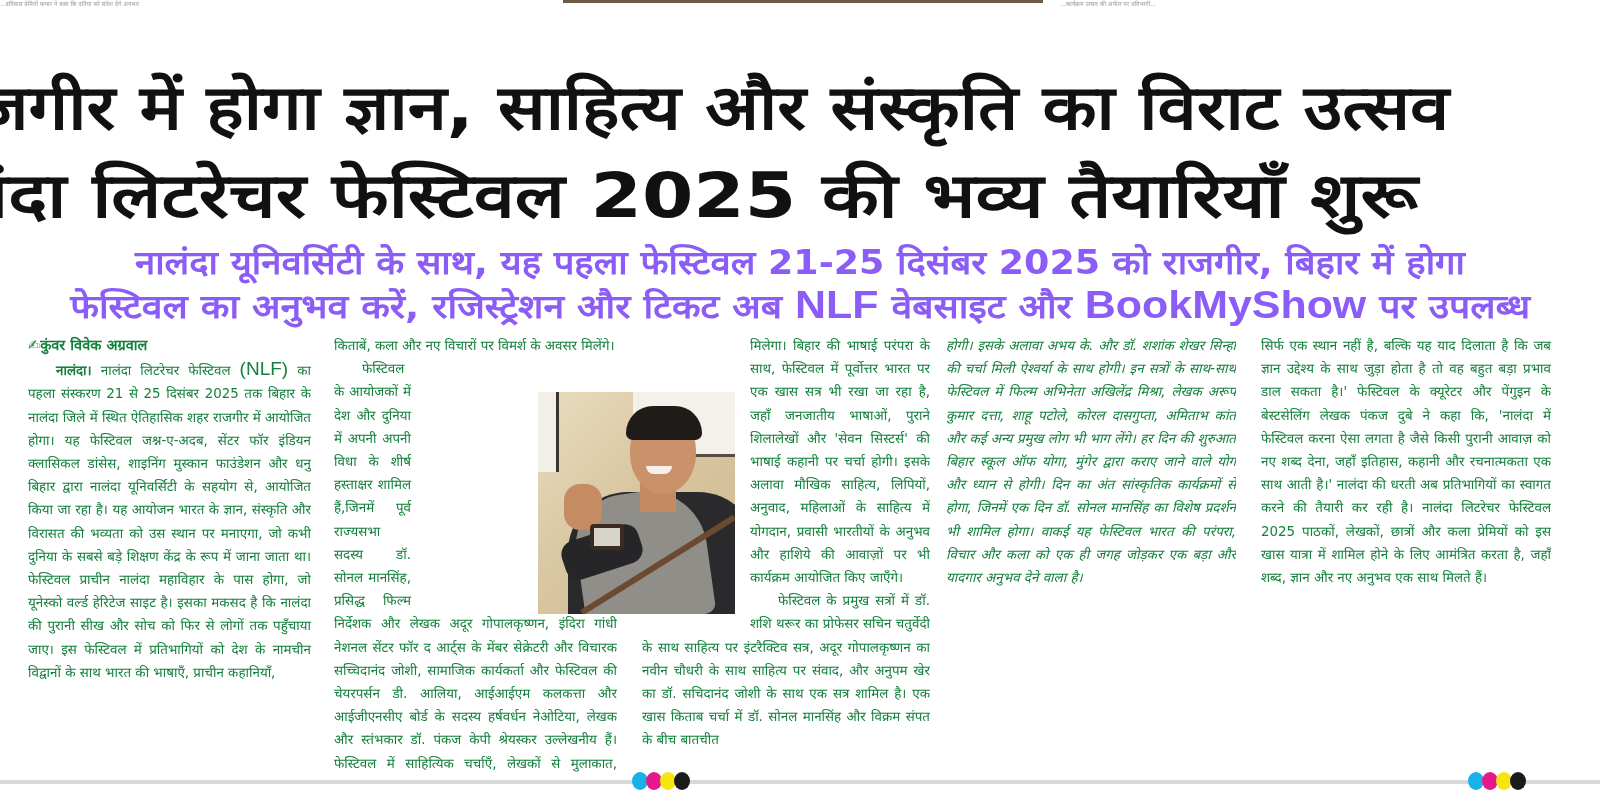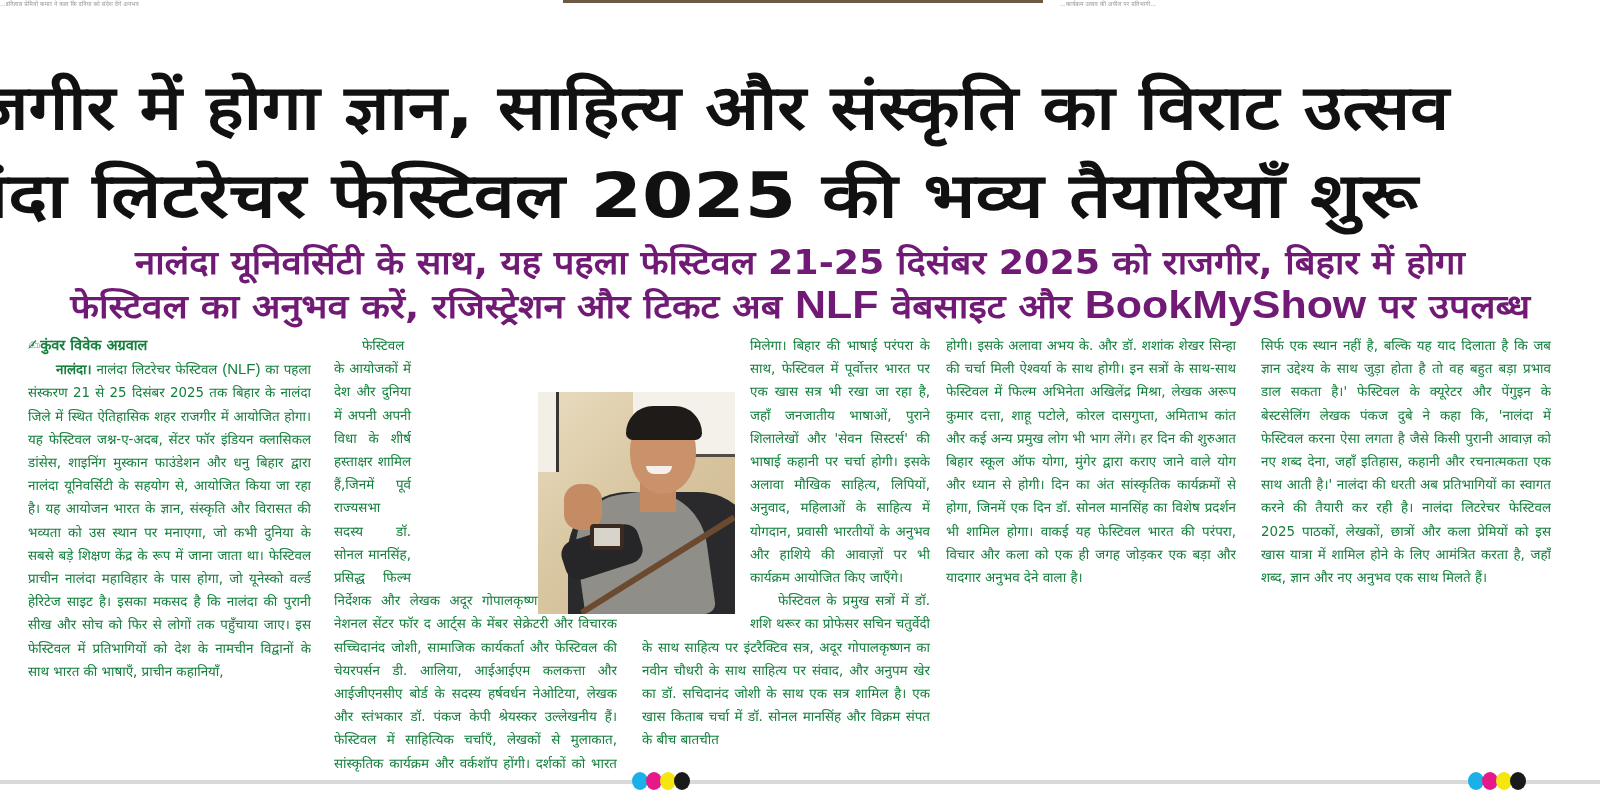--- a/index.html
+++ b/index.html
@@ -29,43 +29,43 @@
     font-family: "DejaVu Sans", sans-serif; font-weight: bold;
     font-size: 62px; line-height: 72px; color: #111;
     text-align: left; letter-spacing: 0px; white-space: nowrap;
     transform-origin: center;
   }
   .headline.l1 { top: 30px; }
   .headline.l2 { top: 118px; text-decoration: underline; }
   .subhead {
     position: absolute; left: 20px; width: 1560px;
     font-family: "DejaVu Sans", sans-serif;
-    font-size: 33px; line-height: 40px; color: #701a75;
+    font-size: 33px; line-height: 40px; color: #8b5cf6;
     text-align: center; white-space: nowrap;
   }
   .subhead.s1 { top: 216px; }
   .subhead.s2 { top: 258px; }
   .columns {
     position: absolute; left: 28px; top: 316px; width: 1544px; height: 445px;
   }
   .col {
     position: absolute; top: 18px; height: 445px; overflow: hidden;
     font-family: "DejaVu Sans", sans-serif; font-size: 13.4px; line-height: 23.2px;
     color: #15803d; text-align: justify;
   }
   .col p { margin: 0; }
   .col p.indent { text-indent: 28px; }
   .col1 { left: 0; width: 283px; }
   .col2 { left: 306px; width: 283px; }
   .col3 { left: 614px; width: 288px; }
-  .col4 { left: 918px; width: 290px; }
+  .col4 { left: 918px; width: 290px; font-style: italic; }
   .col5 { left: 1233px; width: 290px; }
   .byline { font-weight: bold; font-size: 14.5px; }
   .dateline { font-weight: bold; margin-top: 34px; }
-  .latin { font-family: "Liberation Sans", sans-serif; font-size: 15px; }
+  .latin { font-family: "Liberation Sans", sans-serif; font-size: 19px; }
   .latin-big { font-family: "Liberation Sans", sans-serif; font-size: 19px; }
   .photo-float-left {
     float: right; width: 200px; height: 225px; margin: 4px -2px 2px 8px;
   }
   .photo-float-right {
     float: left; width: 100px; height: 225px; margin: 4px 8px 2px 0;
   }
   .photo {
     position: absolute; left: 538px; top: 392px; width: 197px; height: 222px;
     overflow: hidden;
@@ -142,20 +142,21 @@
 <h2 class="subhead s2"><span style="display: inline-block; transform: scaleX(1.12973); transform-origin: center center;"><span>फेस्टिवल का अनुभव करें, रजिस्ट्रेशन और टिकट अब </span><span class="latin-big" style="font-size:38px">NLF</span><span> वेबसाइट और </span><span class="latin-big" style="font-size:38px">BookMyShow</span><span> पर उपलब्ध</span></span></h2>
 
 <div class="columns">
 
   <div class="col col1">
     <p class="byline"><span>✍</span><span>कुंवर विवेक अग्रवाल</span></p>
     <p class="indent"><span class="dateline">नालंदा।</span><span> नालंदा लिटरेचर फेस्टिवल </span><span class="latin">(NLF)</span><span> का पहला संस्करण 21 से 25 दिसंबर 2025 तक बिहार के नालंदा जिले में स्थित ऐतिहासिक शहर राजगीर में आयोजित होगा। यह फेस्टिवल जश्न-ए-अदब, सेंटर फॉर इंडियन क्लासिकल डांसेस, शाइनिंग मुस्कान फाउंडेशन और धनु बिहार द्वारा नालंदा यूनिवर्सिटी के सहयोग से, आयोजित किया जा रहा है। यह आयोजन भारत के ज्ञान, संस्कृति और विरासत की भव्यता को उस स्थान पर मनाएगा, जो कभी दुनिया के सबसे बड़े शिक्षण केंद्र के रूप में जाना जाता था। फेस्टिवल प्राचीन नालंदा महाविहार के पास होगा, जो यूनेस्को वर्ल्ड हेरिटेज साइट है। इसका मकसद है कि नालंदा की पुरानी सीख और सोच को फिर से लोगों तक पहुँचाया जाए। इस फेस्टिवल में प्रतिभागियों को देश के नामचीन विद्वानों के साथ भारत की भाषाएँ, प्राचीन कहानियाँ,</span></p>
   </div>
 
   <div class="col col2">
+    <p>किताबें, कला और नए विचारों पर विमर्श के अवसर मिलेंगे।</p>
     <div class="photo-float-left" style="margin-top:27px"></div>
     <p class="indent">फेस्टिवल के आयोजकों में देश और दुनिया में अपनी अपनी विधा के शीर्ष हस्ताक्षर शामिल हैं,जिनमें पूर्व राज्यसभा सदस्य डॉ. सोनल मानसिंह, प्रसिद्ध फिल्म निर्देशक और लेखक अदूर गोपालकृष्णन, इंदिरा गांधी नेशनल सेंटर फॉर द आर्ट्स के मेंबर सेक्रेटरी और विचारक सच्चिदानंद जोशी, सामाजिक कार्यकर्ता और फेस्टिवल की चेयरपर्सन डी. आलिया, आईआईएम कलकत्ता और आईजीएनसीए बोर्ड के सदस्य हर्षवर्धन नेओटिया, लेखक और स्तंभकार डॉ. पंकज केपी श्रेयस्कर उल्लेखनीय हैं। फेस्टिवल में साहित्यिक चर्चाएँ, लेखकों से मुलाकात, सांस्कृतिक कार्यक्रम और वर्कशॉप होंगी। दर्शकों को भारत की विविध परंपराओं और भाषाई संस्कृति का अनुभव</p>
   </div>
 
   <div class="col col3">
     <div class="photo-float-right" style="margin-top:70px"></div>
     <p>मिलेगा। बिहार की भाषाई परंपरा के साथ, फेस्टिवल में पूर्वोत्तर भारत पर एक खास सत्र भी रखा जा रहा है, जहाँ जनजातीय भाषाओं, पुराने शिलालेखों और 'सेवन सिस्टर्स' की भाषाई कहानी पर चर्चा होगी। इसके अलावा मौखिक साहित्य, लिपियों, अनुवाद, महिलाओं के साहित्य में योगदान, प्रवासी भारतीयों के अनुभव और हाशिये की आवाज़ों पर भी कार्यक्रम आयोजित किए जाएँगे।</p>
     <p class="indent">फेस्टिवल के प्रमुख सत्रों में डॉ. शशि थरूर का प्रोफेसर सचिन चतुर्वेदी के साथ साहित्य पर इंटरैक्टिव सत्र, अदूर गोपालकृष्णन का नवीन चौधरी के साथ साहित्य पर संवाद, और अनुपम खेर का डॉ. सचिदानंद जोशी के साथ एक सत्र शामिल है। एक खास किताब चर्चा में डॉ. सोनल मानसिंह और विक्रम संपत के बीच बातचीत</p>
   </div>
 

